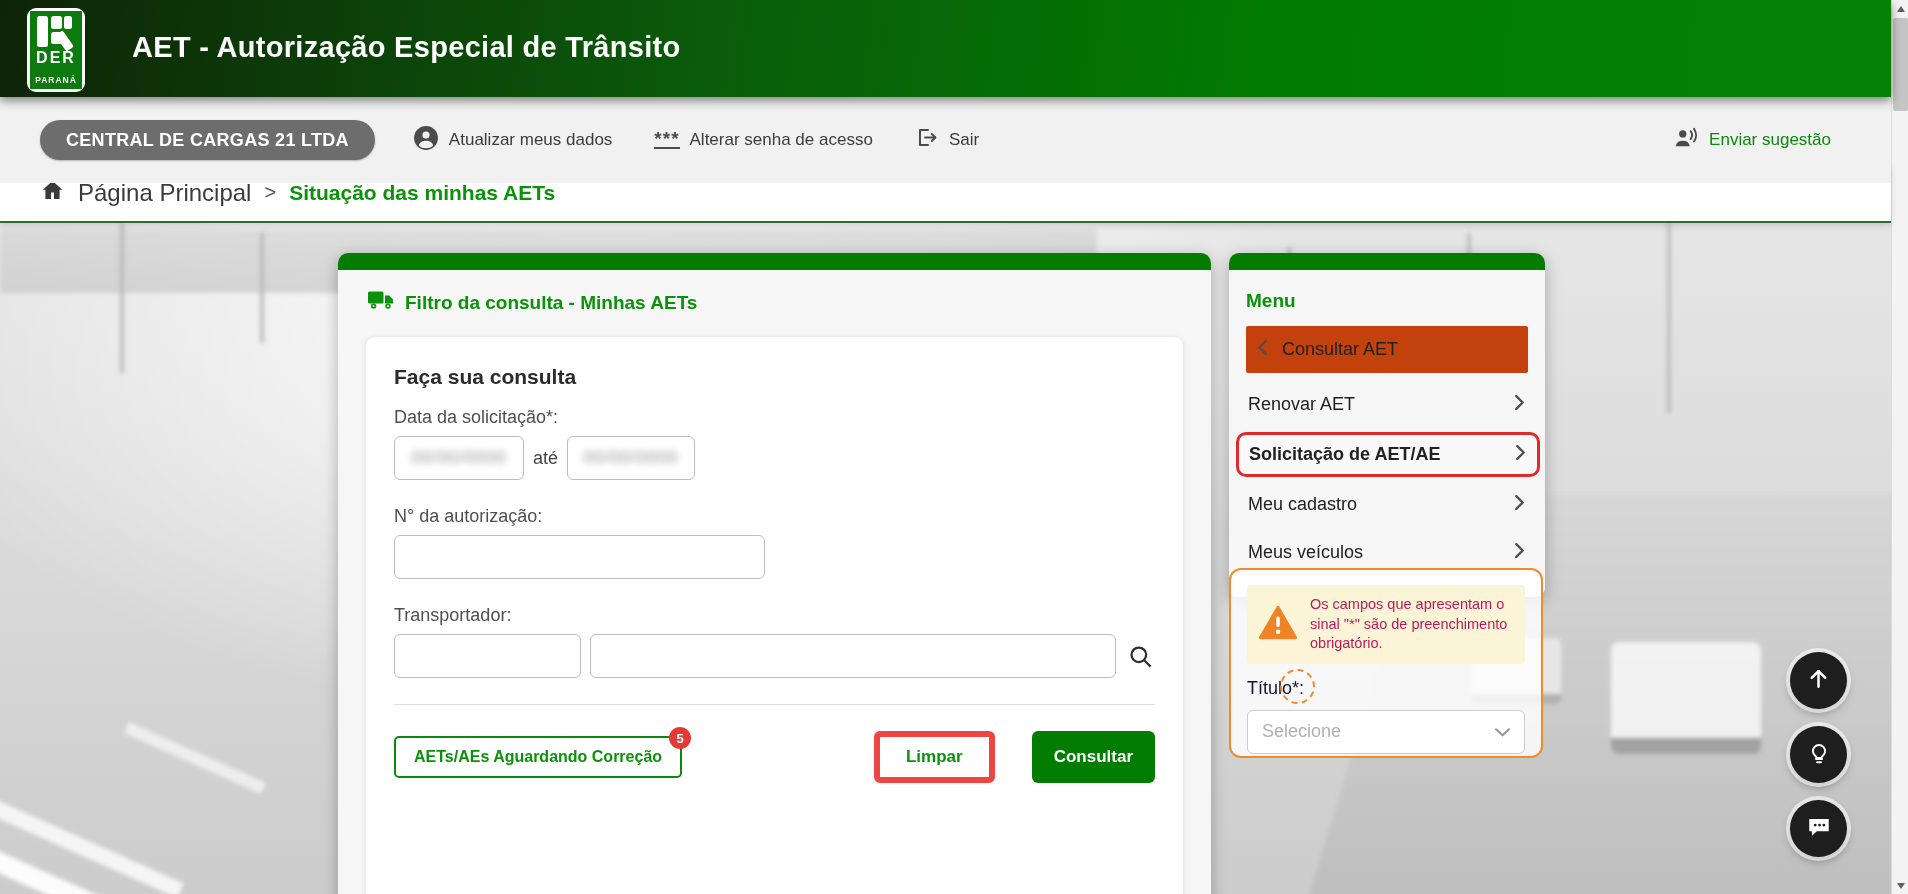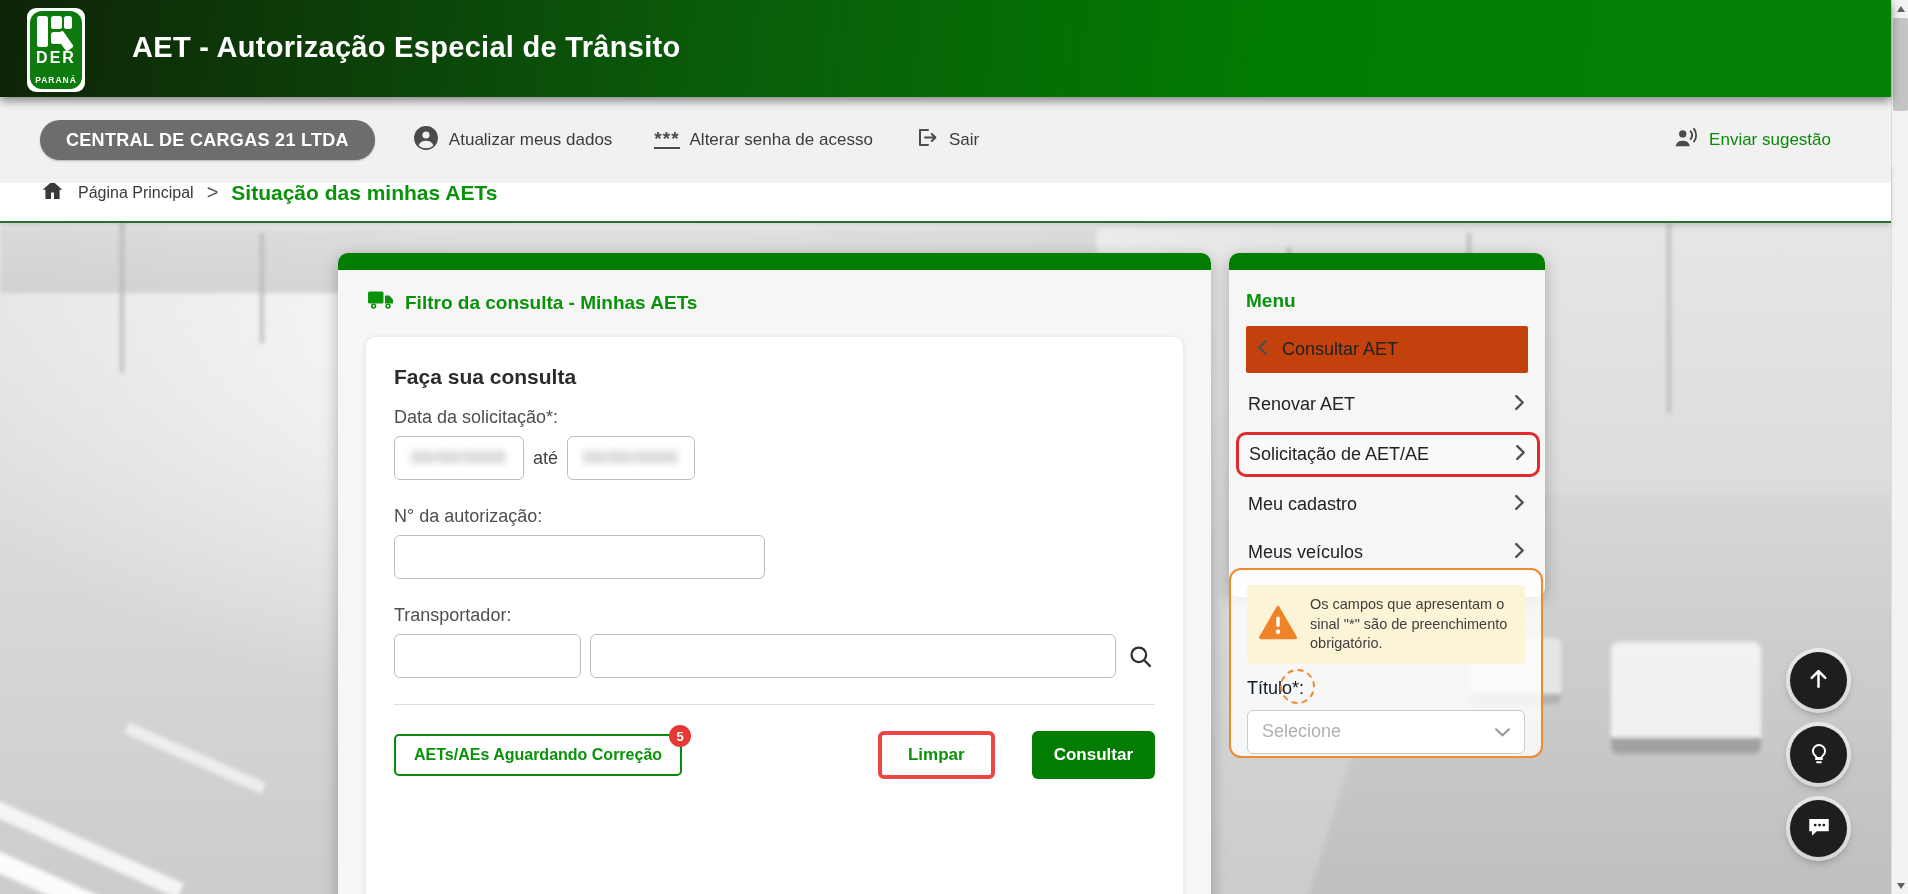--- a/index.html
+++ b/index.html
@@ -24,21 +24,21 @@
   .bg .p5 { right:600px; top:24px; height:100px; }
   .bg .lane1 { left:-30px; bottom:40px; width:220px; height:16px; background:#fafafa; transform:rotate(24deg); opacity:.9; }
   .bg .lane2 { left:120px; bottom:130px; width:150px; height:12px; background:#f5f5f5; transform:rotate(24deg); opacity:.8; }
   .bg .lane3 { left:-60px; bottom:-10px; width:260px; height:20px; background:#ffffff; transform:rotate(24deg); opacity:.95; }
 
   
   .app-header { position:absolute; left:0; top:0; right:17px; height:97px;
     background:linear-gradient(97deg,#0e2407 0%,#0a5c0a 38%,#017c01 68%,#058205 100%);
     box-shadow:0 4px 9px rgba(0,0,0,.45); z-index:10; }
   .logo-box { position:absolute; left:27px; top:8px; width:58px; height:84px; background:#fff; border-radius:9px; padding:3px; }
-  .logo-inner { width:100%; height:100%; background:#0c7a0c; border-radius:12px; position:relative; overflow:hidden; }
+  .logo-inner { width:100%; height:100%; background:#0c7a0c; border-radius:1px; position:relative; overflow:hidden; }
   .logo-inner i { position:absolute; background:#fff; border-radius:2.5px; }
   .lg1 { left:7px; top:5px; width:11px; height:31px; }
   .lg2 { left:21px; top:5px; width:11px; height:13px; }
   .lg3 { left:34px; top:5px; width:8px; height:13px; border-radius:0 6px 6px 0; }
   .lg4 { left:21px; top:21px; width:11px; height:12px; }
   .lg5 { left:30px; top:20px; width:9px; height:20px; transform:rotate(-35deg); }
   .logo-der { position:absolute; left:0; right:0; top:38px; text-align:center; color:#fff; font-weight:bold; font-size:16px; letter-spacing:2px; }
   .logo-pr  { position:absolute; left:0; right:0; bottom:4px; text-align:center; color:#fff; font-weight:bold; font-size:8.5px; letter-spacing:1px; }
   .app-title { position:absolute; left:132px; top:31px; color:#fff; font-size:29px; font-weight:bold; letter-spacing:.3px; }
 
@@ -49,21 +49,21 @@
     letter-spacing:.3px; display:flex; align-items:center; padding:0 26px; box-shadow:0 1px 2px rgba(0,0,0,.25); }
   .tb-item { display:flex; align-items:center; gap:10px; color:#3c3c3c; font-size:17px; cursor:pointer; }
   .tb-item.i1 { margin-left:38px; } .tb-item.i2 { margin-left:42px; } .tb-item.i3 { margin-left:42px; }
   .pwd-glyph { font-weight:bold; font-size:19px; letter-spacing:1px; color:#4b4b4b; border-bottom:2px solid #4b4b4b; line-height:13px; height:17px; }
   .tb-suggest { margin-left:auto; display:flex; align-items:center; gap:10px; color:#0a8a0a; font-size:17px; cursor:pointer; }
 
   
   .breadcrumb { position:absolute; left:0; top:164px; right:17px; height:59px; background:#fff;
     border-bottom:2px solid #2a6e2e; box-shadow:0 3px 6px rgba(0,0,0,.14);
     display:flex; align-items:center; gap:13px; padding-left:40px; z-index:4; }
-  .bc-home { color:#3a3a3a; font-size:16px; font-weight:500; cursor:pointer; }
+  .bc-home { color:#3a3a3a; font-size:24px; font-weight:500; cursor:pointer; }
   .bc-sep { color:#555; font-size:20px; }
   .bc-current { color:#0a930a; font-size:21px; font-weight:bold; }
 
   
   .filter-card { position:absolute; left:338px; top:253px; width:873px; height:700px;
     background:#f6f6f6; border-radius:10px 10px 0 0; box-shadow:0 4px 16px rgba(0,0,0,.28); }
   .green-bar { height:17px; background:#027d02; border-radius:10px 10px 0 0; }
   .card-title { display:flex; align-items:center; gap:10px; color:#0a930a; font-size:19px; font-weight:bold; margin:20px 0 0 30px; }
   .inner-card { position:absolute; left:27px; right:27px; top:83px; bottom:-20px; background:#fff;
     border:1px solid #ececec; border-radius:10px; box-shadow:0 1px 5px rgba(0,0,0,.08); padding:28px; }
@@ -84,41 +84,41 @@
   .search-btn { width:30px; height:30px; display:flex; align-items:center; justify-content:center; cursor:pointer; }
   .select { height:44px; border:1px solid #bdbdbd; border-radius:6px; background:#fff; display:flex; align-items:center;
     justify-content:space-between; padding:0 14px; font-size:17px; color:#333; cursor:pointer; }
   .divider { border:none; border-top:1px solid #ddd; margin:26px 0 26px 0; }
   .btn-row { display:flex; align-items:center; }
   .pending-btn { position:relative; border:2px solid #0a8a0a; background:#fff; border-radius:5px; color:#0a930a;
     font-size:16px; font-weight:600; padding:10px 18px; cursor:pointer; font-family:"Liberation Sans",sans-serif; }
   .badge { position:absolute; right:-11px; top:-11px; width:22px; height:22px; border-radius:50%; background:#e53935;
     color:#fff; font-size:13px; font-weight:bold; display:flex; align-items:center; justify-content:center; }
   .right-btns { margin-left:auto; display:flex; gap:16px; }
-  .btn-clear { border:4px solid #ef4444; background:#fff; color:#0a930a; border-radius:6px; font-size:17px; font-weight:600;
+  .btn-clear { border:6px solid #ef4444; background:#fff; color:#0a930a; border-radius:6px; font-size:17px; font-weight:600;
     padding:10px 26px; cursor:pointer; font-family:"Liberation Sans",sans-serif; }
   .btn-submit { border:none; background:#027d02; color:#fff; border-radius:6px; font-size:17px; font-weight:600;
     padding:10px 22px; cursor:pointer; font-family:"Liberation Sans",sans-serif;margin-left:21px; }
 
   
   .menu-card { position:absolute; left:1229px; top:253px; width:316px; background:#f6f6f6;
     border-radius:10px 10px 9px 9px; box-shadow:0 4px 16px rgba(0,0,0,.28); padding-bottom:18px; }
   .menu-body { padding:12px 17px 0 17px; }
   .menu-title { color:#0a930a; font-size:19px; font-weight:bold; margin:8px 0 14px 0; }
   .menu-item { display:flex; align-items:center; font-size:18px; color:#222; cursor:pointer; }
   .mi-active { background:#c2410c; padding:13px 12px; gap:15px; border-radius:2px; margin-bottom:10px; }
   .mi-plain { justify-content:space-between; padding:11px 4px 11px 2px; margin:5px 0; }
   .mi-hl { justify-content:space-between; border:3px solid #e02b2b; border-radius:10px; padding:9px 12px 9px 10px;
-    margin:6px -12px 6px -10px; background:rgba(255,255,255,.35); }
+    margin:6px -12px 6px -10px; background:rgba(255,255,255,.35);font-weight:bold; }
 
   
   .info-panel { position:absolute; left:1229px; top:568px; width:314px; height:190px;
     border:2px solid #f08a2e; border-radius:12px; background:rgba(255,255,255,.82); padding:15px 16px; }
   .alert-box { background:#fcf4d7; border-radius:4px; padding:10px 10px 10px 12px; display:flex; gap:13px; align-items:center; }
-  .alert-text { font-size:14.5px; color:#404040; line-height:1.35; width:216px; }
+  .alert-text { font-size:14.5px; color:#be185d; line-height:1.35; width:216px; }
   .titulo-label { position:relative; margin-top:14px; font-size:18px; color:#0f172a; width:max-content; }
   .dash-circle { position:absolute; left:33px; top:-9px; width:35px; height:35px; border:2.5px dashed #f08a2e; border-radius:50%; }
   .info-select { margin-top:11px; height:44px; border:1px solid #ccc; border-radius:6px; background:#fff; display:flex;
     align-items:center; justify-content:space-between; padding:0 14px; font-size:18px; color:#b0b0b0; cursor:pointer; }
 
   
   .fab { position:absolute; left:1790px; width:57px; height:57px; border-radius:50%; background:#1e1e1e;
     display:flex; align-items:center; justify-content:center; cursor:pointer;
     box-shadow:0 0 0 4px rgba(255,255,255,.6), 0 4px 10px rgba(0,0,0,.35); }
   .fab1 { top:652px; } .fab2 { top:726px; } .fab3 { top:800px; }

